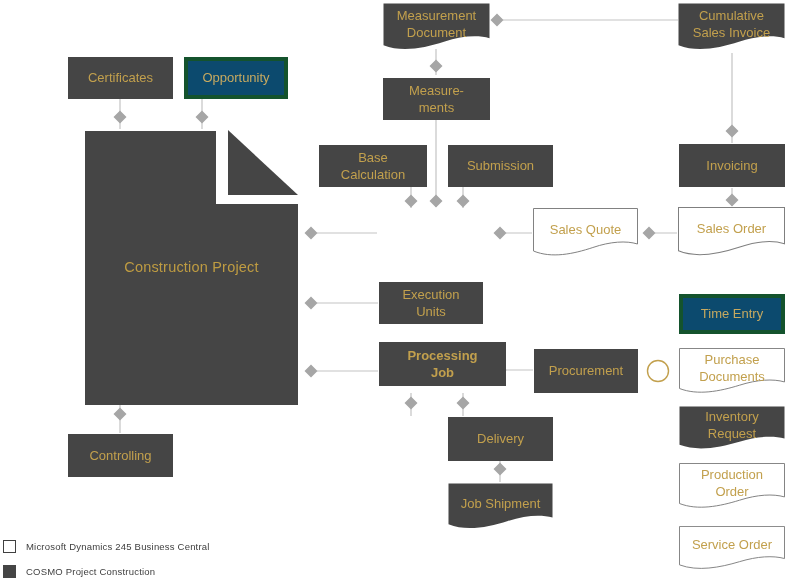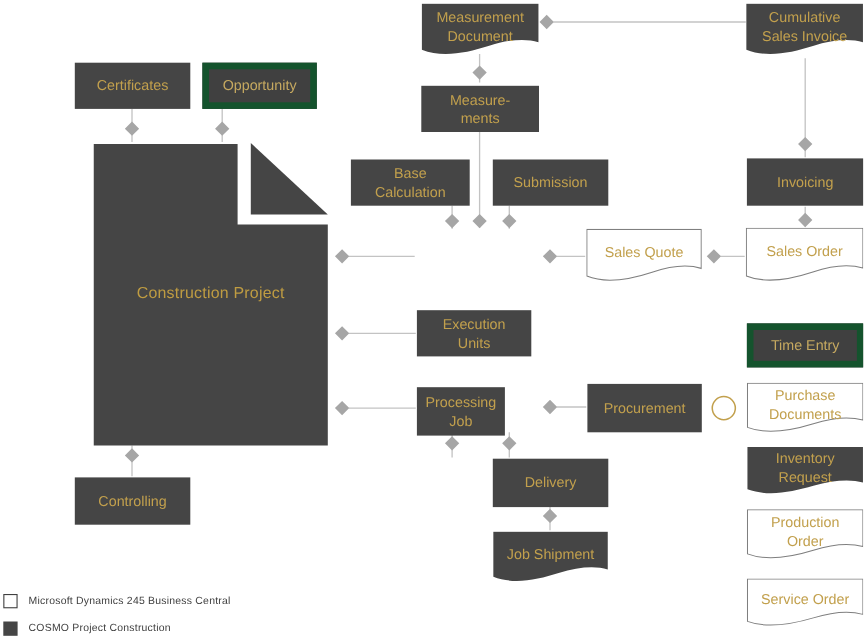--- a/index.html
+++ b/index.html
@@ -6,21 +6,21 @@
   #canvas{
     position:relative;width:785px;height:582px;background:#ffffff;overflow:hidden;
     font-family:"Liberation Sans", sans-serif;
   }
   #connectors{position:absolute;left:0;top:0;width:785px;height:582px;}
   .node{
     position:absolute;display:flex;align-items:center;justify-content:center;
     text-align:center;box-sizing:border-box;
   }
   .dark{background:#454545;}
-  .light{background:#404040;border:6px solid #14532d;}
+  .light{background:#0c4a6e;border:4px solid #14532d;}
   .lbl{
     color:#c2a04d;font-size:13px;line-height:1.32;white-space:pre-line;
     position:relative;
   }
   .light .lbl{color:#c6a960;}
   .doc{background:transparent;border:none;}
   .doc .shape{position:absolute;left:0;top:0;width:100%;height:100%;}
   .doc .lbl{padding-bottom:9px;}
   #cp-shape{position:absolute;left:85px;top:130px;width:214px;height:276px;}
   #cp-label{
@@ -68,21 +68,21 @@
   <div class="node dark" style="left:448px;top:145px;width:105px;height:42px;">
     <span class="lbl">Submission</span>
   </div>
   <div class="node dark" style="left:679px;top:144px;width:106px;height:43px;">
     <span class="lbl">Invoicing</span>
   </div>
   <div class="node dark" style="left:379px;top:282px;width:104px;height:42px;">
     <span class="lbl">Execution
 Units</span>
   </div>
-  <div class="node dark" style="left:379px;top:352px;width:80px;height:44px;">
+  <div class="node dark" style="left:379px;top:342px;width:127px;height:44px;font-weight:bold;">
     <span class="lbl">Processing
 Job</span>
   </div>
   <div class="node dark" style="left:534px;top:349px;width:104px;height:44px;">
     <span class="lbl">Procurement</span>
   </div>
   <div class="node dark" style="left:448px;top:417px;width:105px;height:44px;">
     <span class="lbl">Delivery</span>
   </div>
   <div class="node dark" style="left:68px;top:434px;width:105px;height:43px;">

